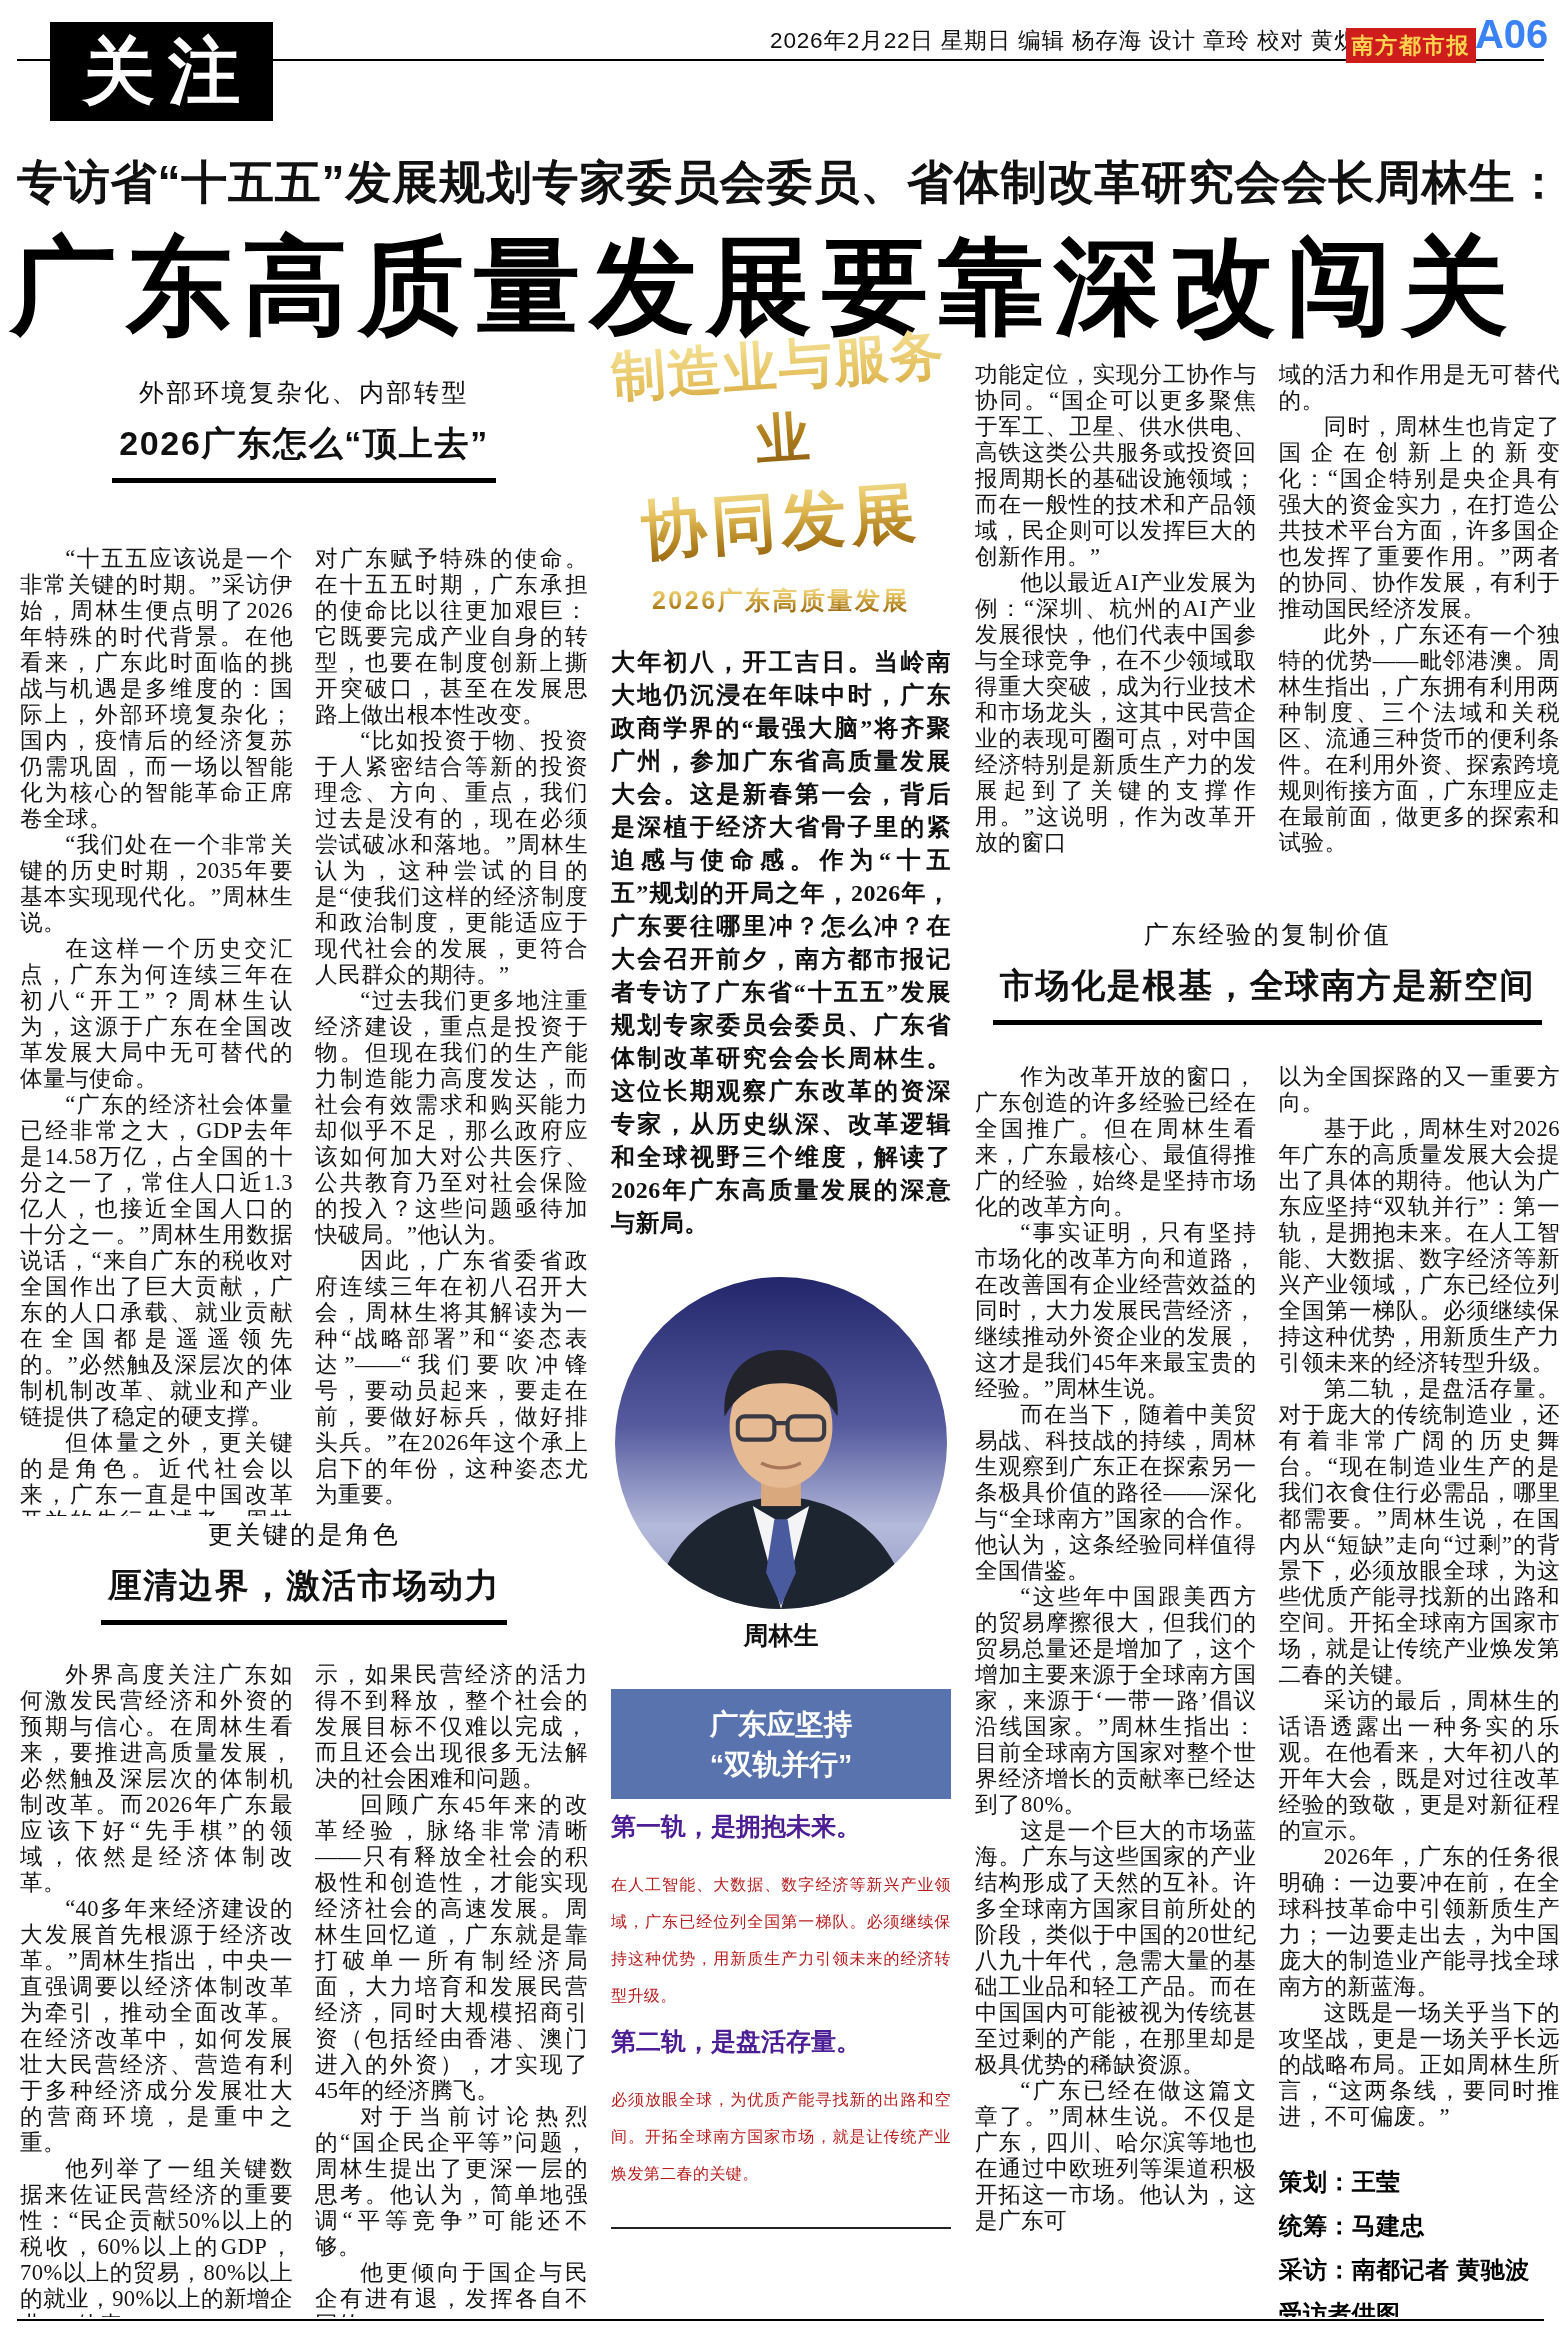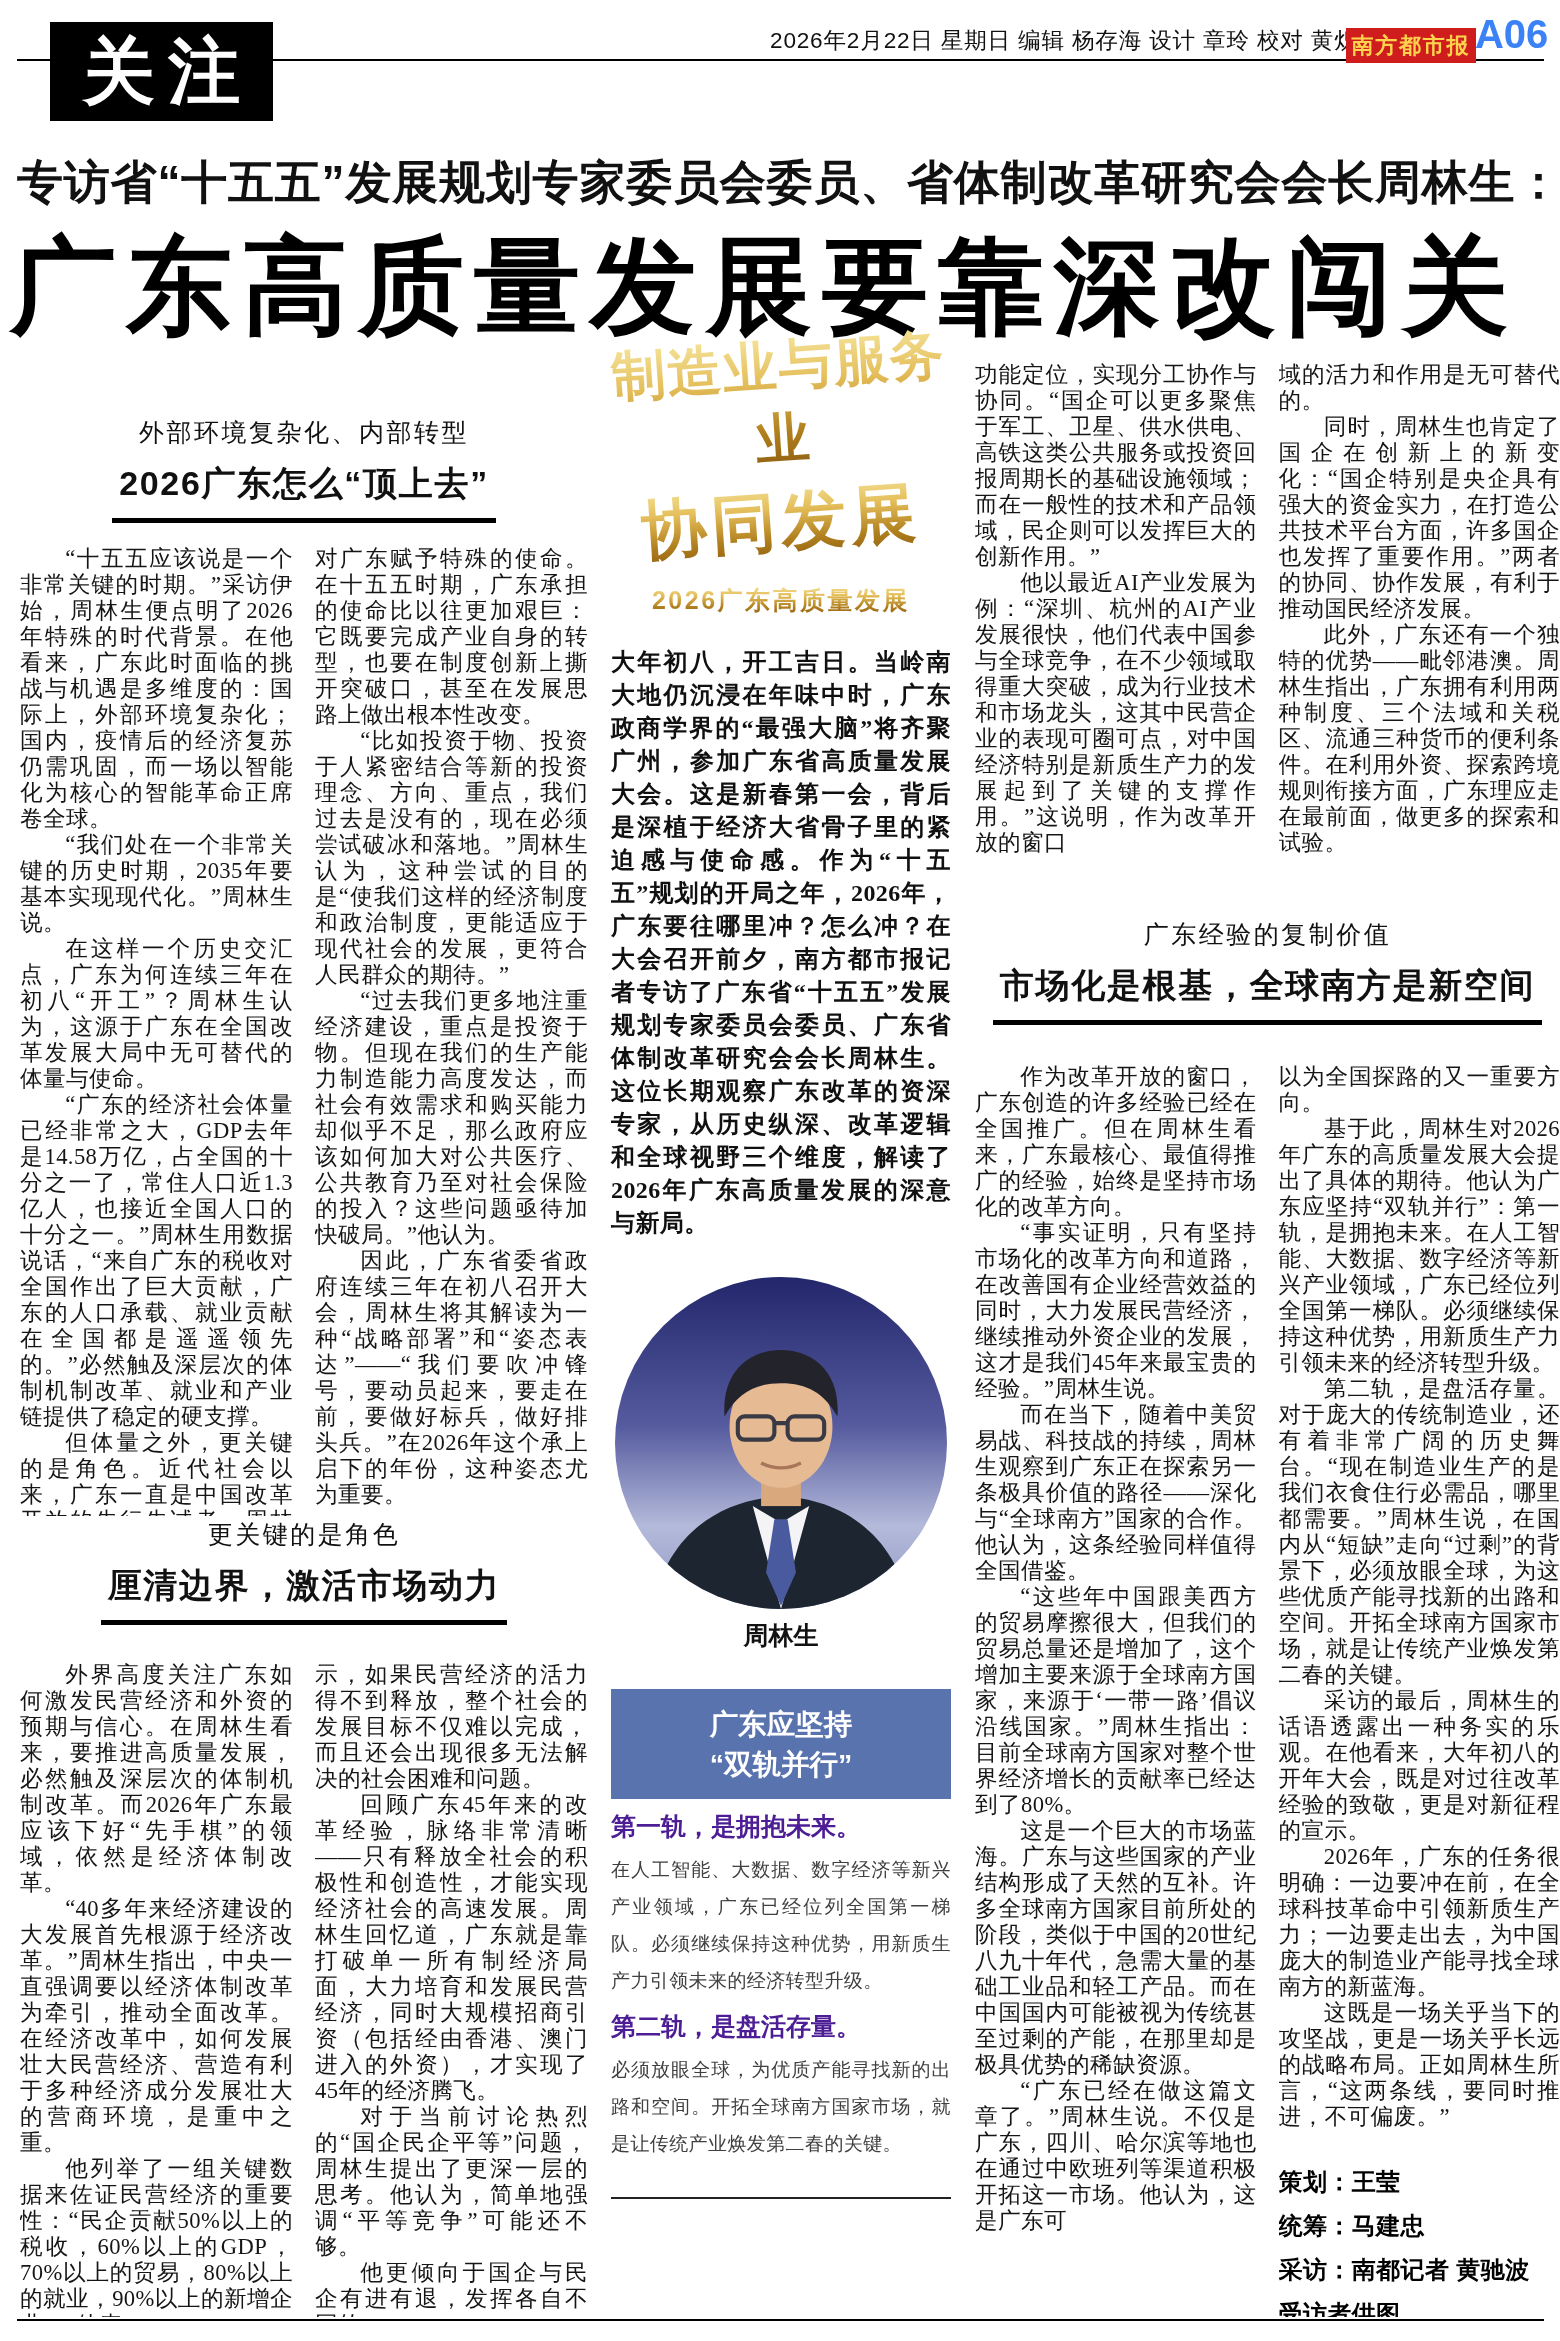--- a/index.html
+++ b/index.html
@@ -53,22 +53,22 @@
          line-height:33px;text-align:justify;letter-spacing:0.4px;color:#101010;}
   .intro p{margin:0;text-indent:0;}
   .portrait{margin:37px auto 0;width:332px;height:332px;border-radius:50%;overflow:hidden;flex:none;}
   .caption{margin-top:10px;text-align:center;font-family:"Liberation Sans",sans-serif;
            font-weight:bold;font-size:25px;color:#111;}
   .track-box{margin-top:37px;background:#5873ae;color:#fff;text-align:center;
              font-family:"Liberation Sans",sans-serif;font-weight:bold;font-size:28.5px;
              line-height:40px;padding:15px 0;}
   .track-title{margin-top:11px;font-family:"Liberation Sans",sans-serif;font-weight:bold;
                font-size:25px;color:#4c1d95;}
-  .track-body{margin-top:8px;font-family:"Liberation Serif",serif;font-size:19px;line-height:37px;
-              text-align:justify;letter-spacing:0.4px;color:#404040;}
+  .track-body{margin-top:23px;font-family:"Liberation Serif",serif;font-size:16px;line-height:37px;
+              text-align:justify;letter-spacing:0.4px;color:#b91c1c;}
   .center-rule{margin-top:35px;height:2.5px;background:#222;width:100%;}
 
   
   .credits{margin-top:30px;font-family:"Liberation Sans",sans-serif;font-weight:bold;
            font-size:24px;line-height:44px;color:#000;}
   .credits div{white-space:nowrap;}
 
   .footer-rule{position:absolute;top:2319px;left:17px;width:1527px;height:1.7px;background:#000;}
 </style>
 </head>
@@ -78,21 +78,21 @@
 
   <div class="top-rule"></div>
   <div class="badge">关注</div>
   <div class="dateline">2026年2月22日 星期日  编辑 杨存海 设计 章玲 校对 黄炽林</div>
   <div class="masthead">南方都市报</div>
   <div class="pageno">A06</div>
 
   <div class="kicker">专访省“十五五”发展规划专家委员会委员、省体制改革研究会会长周林生：</div>
   <div class="headline">广东高质量发展要靠深改闯关</div>
 
-  <div class="sec-head" style="left:20px;top:416px;width:568px;">
+  <div class="sec-head" style="left:20px;top:376px;width:568px;">
     <div class="sec-kicker">外部环境复杂化、内部转型</div>
     <div class="sec-title">2026广东怎么“顶上去”</div>
   </div>
 
   <div class="cols2 body-text" style="left:20px;top:546px;width:568px;height:970px;">
     <div>
       <p>“十五五应该说是一个非常关键的时期。”采访伊始，周林生便点明了2026年特殊的时代背景。在他看来，广东此时面临的挑战与机遇是多维度的：国际上，外部环境复杂化；国内，疫情后的经济复苏仍需巩固，而一场以智能化为核心的智能革命正席卷全球。</p>
       <p>“我们处在一个非常关键的历史时期，2035年要基本实现现代化。”周林生说。</p>
       <p>在这样一个历史交汇点，广东为何连续三年在初八“开工”？周林生认为，这源于广东在全国改革发展大局中无可替代的体量与使命。</p>
       <p>“广东的经济社会体量已经非常之大，GDP去年是14.58万亿，占全国的十分之一了，常住人口近1.3亿人，也接近全国人口的十分之一。”周林生用数据说话，“来自广东的税收对全国作出了巨大贡献，广东的人口承载、就业贡献在全国都是遥遥领先的。”必然触及深层次的体制机制改革、就业和产业链提供了稳定的硬支撑。</p>

